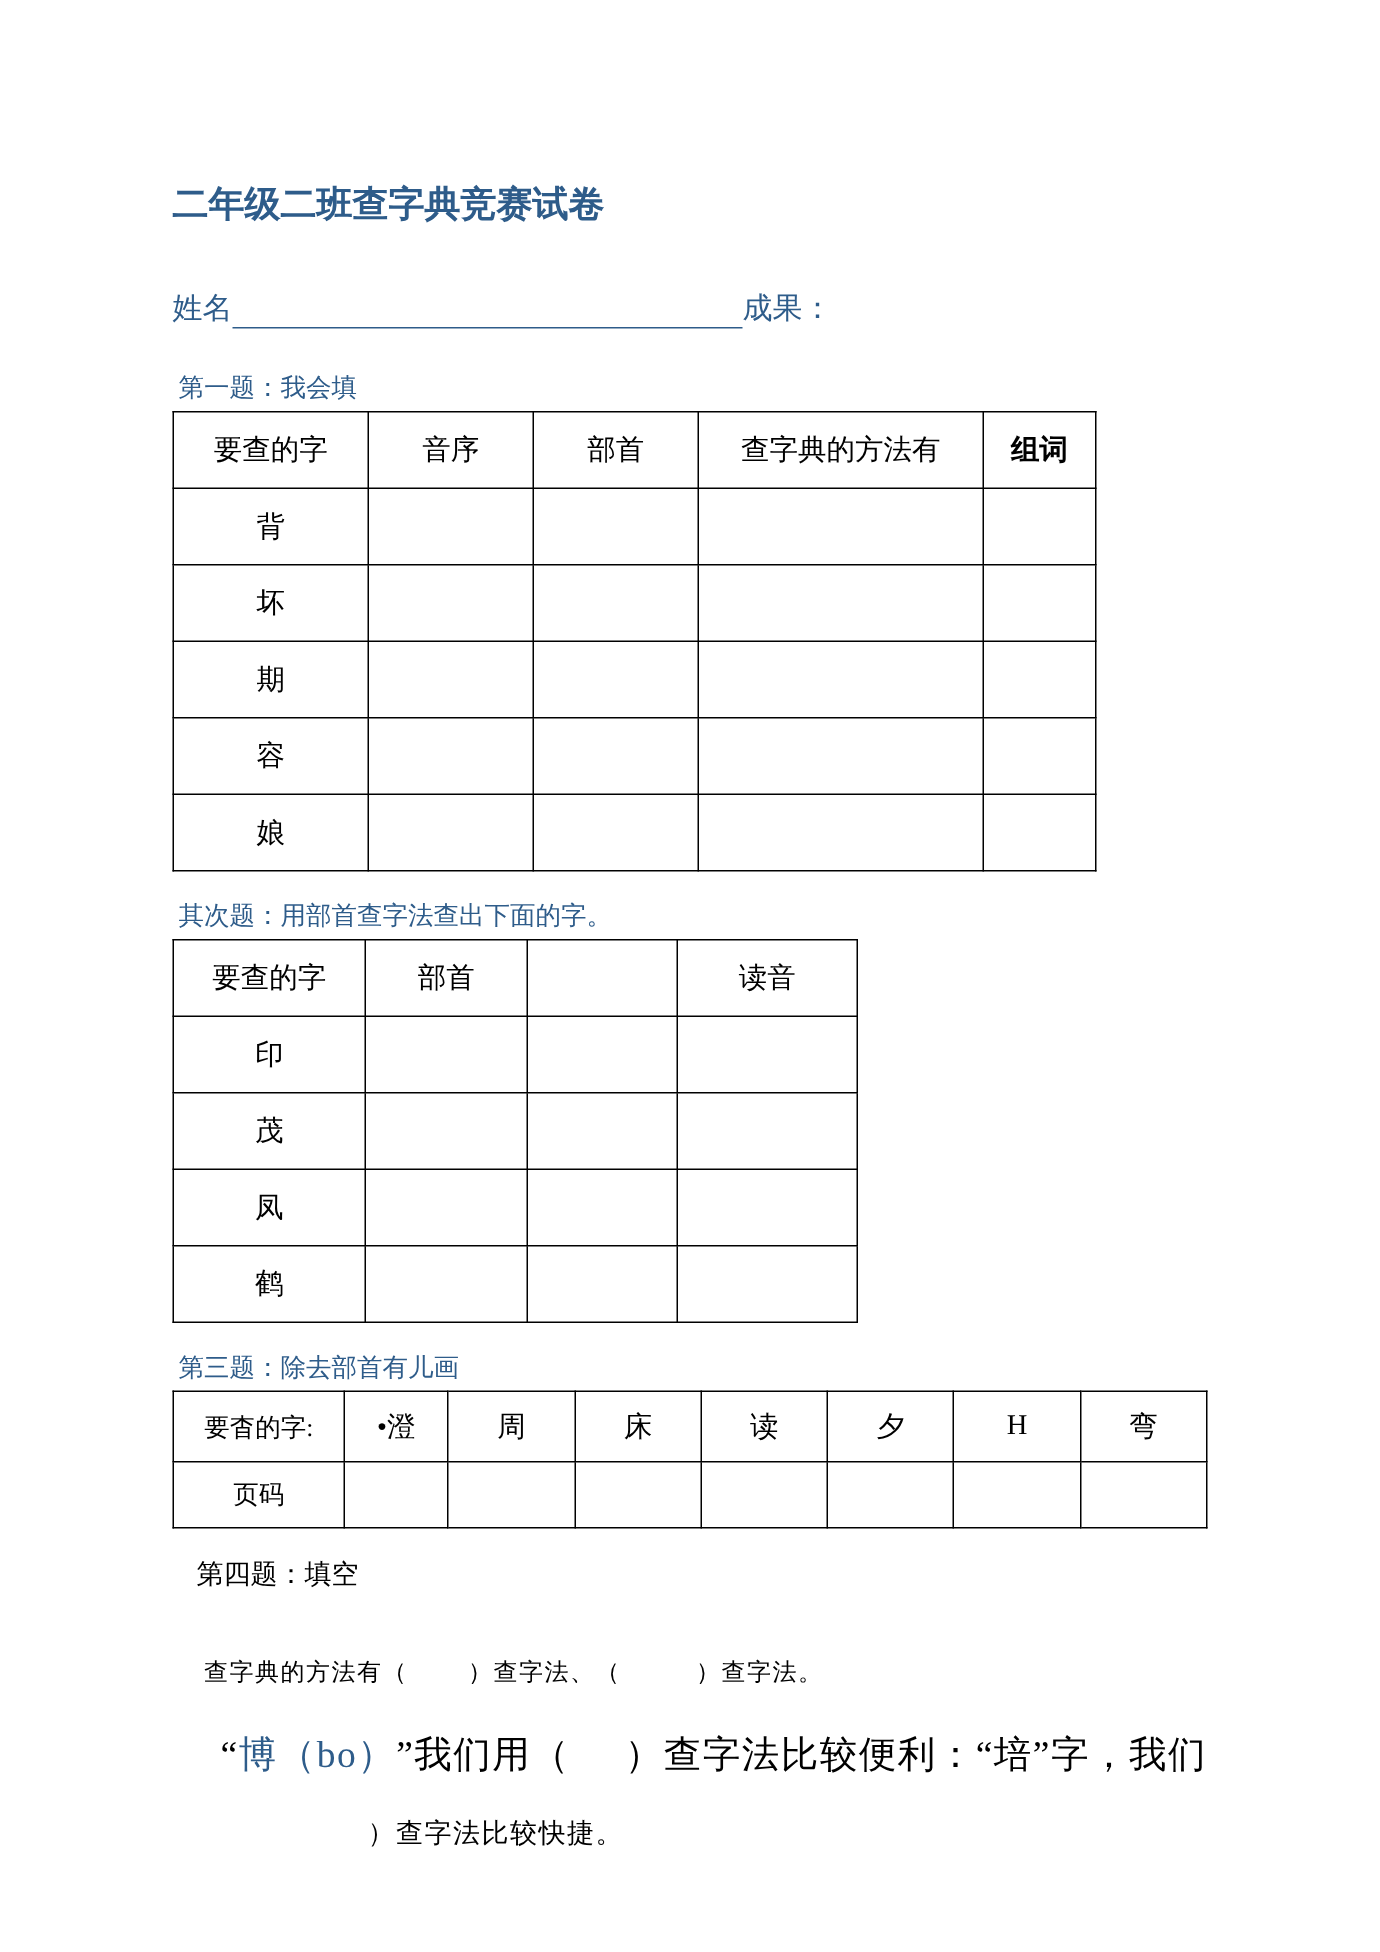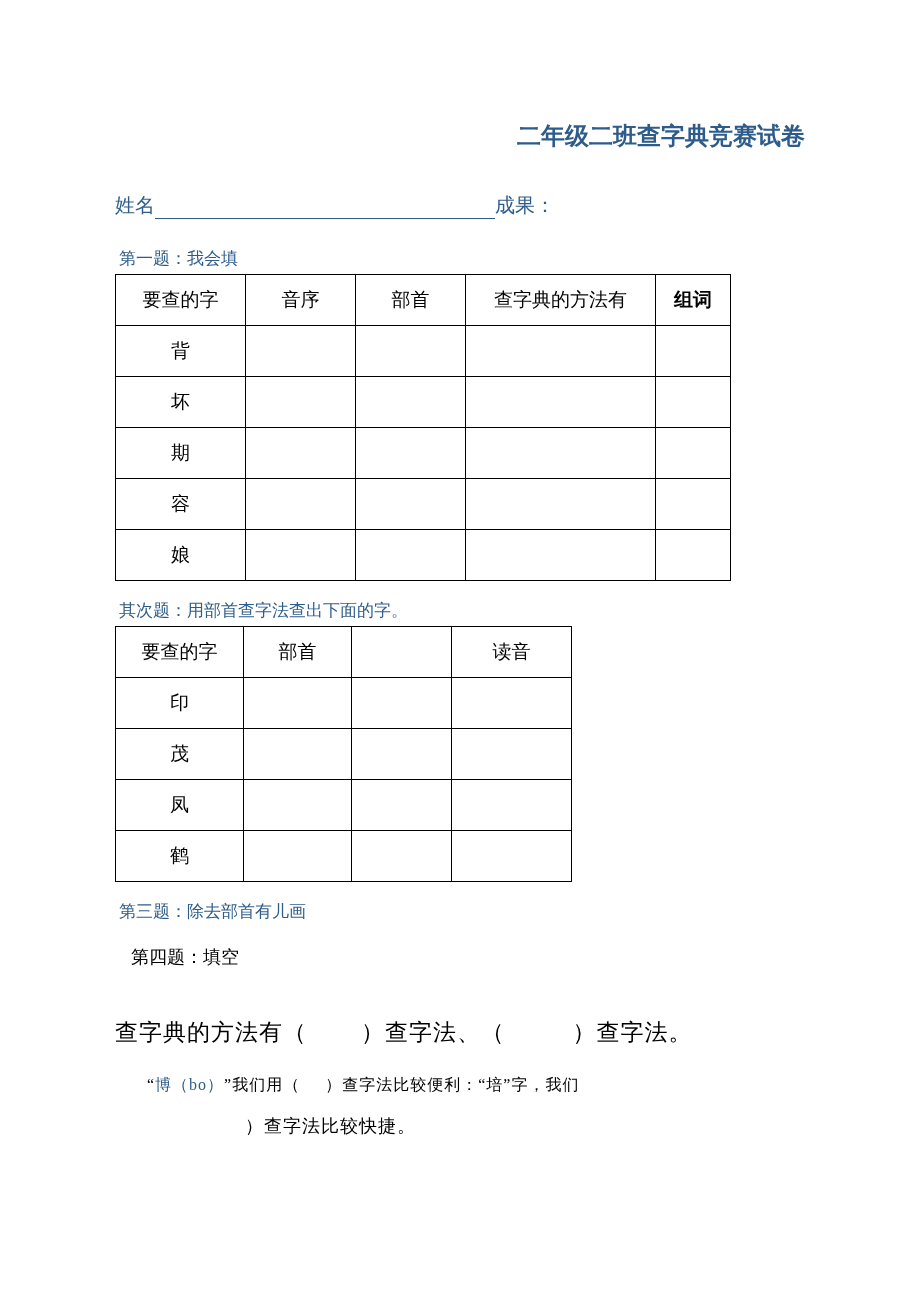--- a/index.html
+++ b/index.html
@@ -5,21 +5,21 @@
     * { margin: 0; padding: 0; box-sizing: border-box; }
     body {
       font-family: "SimSun", "宋体", serif;
       background: #fff;
       width: 920px;
       padding: 120px 115px 60px 115px;
       color: #000;
       font-size: 18px;
     }
     .title {
-      text-align: right;
+      text-align: left;
       color: #2e5c8a;
       font-size: 24px;
       font-weight: bold;
       margin-bottom: 40px;
     }
     .name-row {
       color: #2e5c8a;
       font-size: 20px;
       margin-bottom: 28px;
     }
@@ -69,27 +69,28 @@
     .t3 td:nth-child(1) { width: 115px; font-size: 17px; }
     .t3 td:nth-child(2) { width: 70px; }
     .t3 td:nth-child(3) { width: 85px; }
     .t3 td:nth-child(4) { width: 85px; }
     .t3 td:nth-child(5) { width: 85px; }
     .t3 td:nth-child(6) { width: 85px; }
     .t3 td:nth-child(7) { width: 85px; }
     .t3 td:nth-child(8) { width: 85px; }
 
     .p-body {
-      font-size: 23px;
+      font-size: 16px;
       line-height: 2.4;
       margin-bottom: 6px;
       letter-spacing: 1px;
+      margin-left: 21px;
     }
     .p-body-indent {
-      font-size: 16px;
+      font-size: 25px;
       line-height: 2.4;
       margin-left: 32px;
       letter-spacing: 1px;
     }
     .p-body-indent2 {
       font-size: 18px;
       line-height: 2.4;
       margin-left: 130px;
       letter-spacing: 1px;
     }
@@ -184,20 +185,40 @@
         <td></td>
         <td></td>
         <td></td>
       </tr>
 </tbody>
   </table>
 
 <div class="q-heading">第三题：除去部首有儿画</div>
 <table class="t3">
   <tbody>
+      <tr>
+    <td>要杳的字:</td>
+    <td>•澄</td>
+    <td>周</td>
+    <td>床</td>
+    <td>读</td>
+    <td>夕</td>
+    <td>H</td>
+    <td>弯</td>
+  </tr>
+  <tr>
+    <td>页码</td>
+    <td></td>
+    <td></td>
+    <td></td>
+    <td></td>
+    <td></td>
+    <td></td>
+    <td></td>
+  </tr>
 </tbody>
   </table>
 
 <div class="q-heading-black">第四题：填空</div>
 
 <div class="p-body">
   <span>查字典的方法有（</span>&nbsp;&nbsp;&nbsp;&nbsp;&nbsp;&nbsp;&nbsp;&nbsp;<span>）查字法、（</span>&nbsp;&nbsp;&nbsp;&nbsp;&nbsp;&nbsp;&nbsp;&nbsp;&nbsp;&nbsp;<span>）查字法。</span>
 </div>
 
 <div class="p-body-indent">

